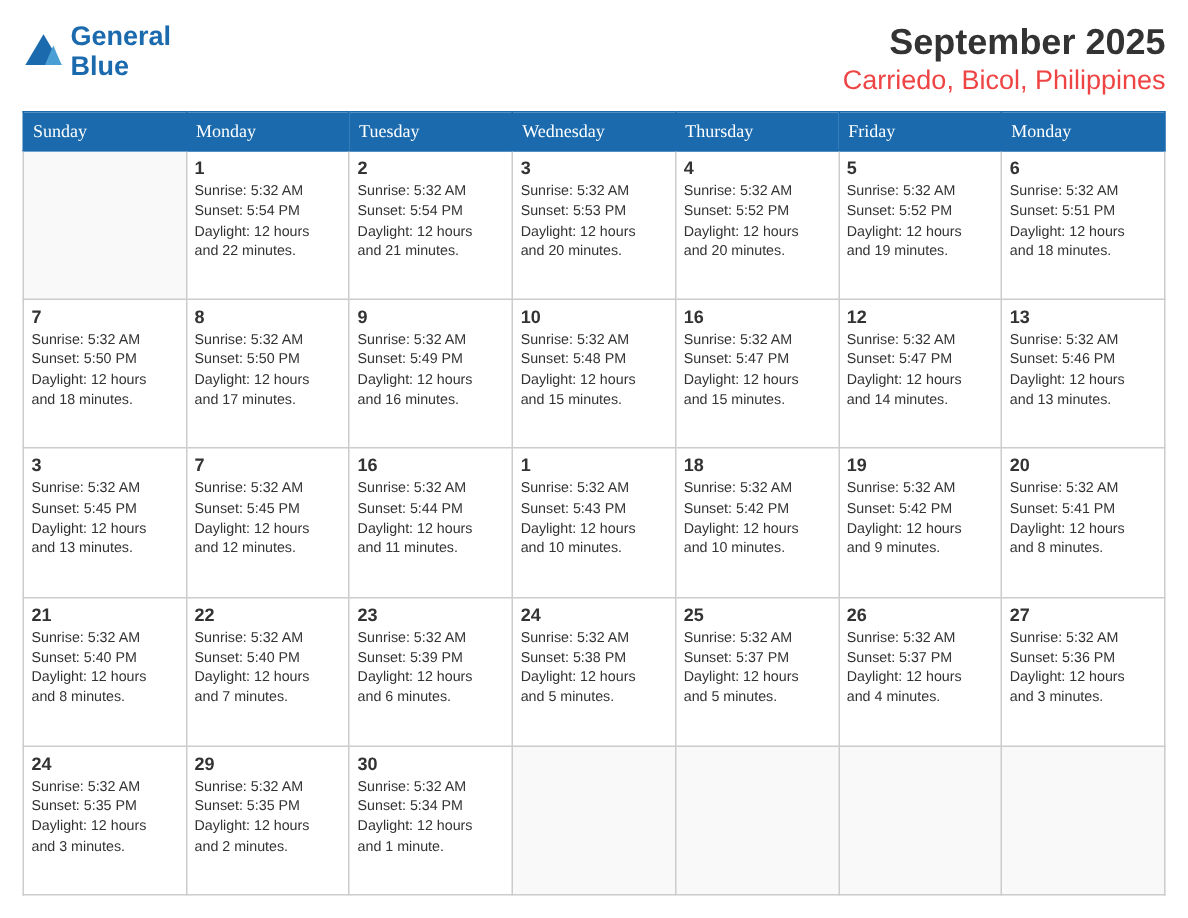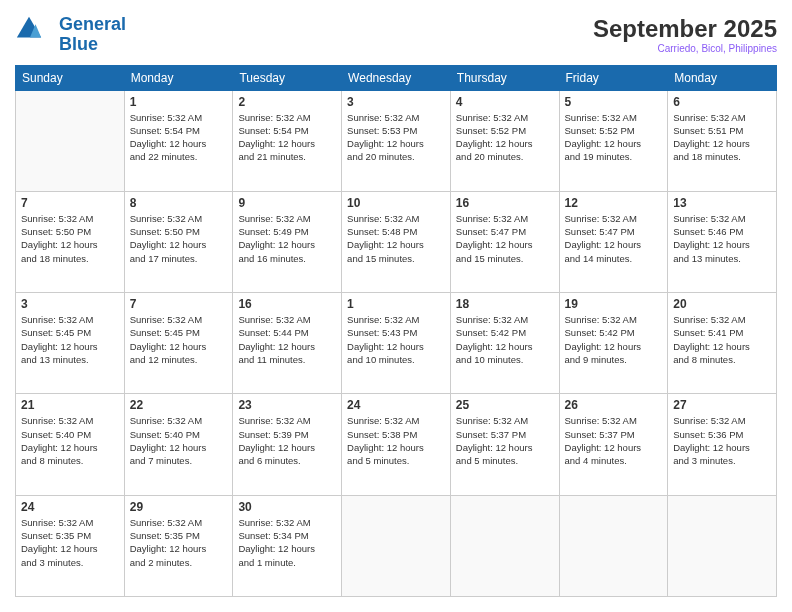--- a/index.html
+++ b/index.html
@@ -18,22 +18,22 @@
       flex-direction: column;
     }
     .header {
       display: flex;
       justify-content: space-between;
       align-items: flex-start;
       margin-bottom: 10px;
     }
     .logo {
       display: flex;
-      align-items: flex-start;
-      gap: 16px;
+      align-items: center;
+      gap: 4px;
     }
     .logo-text {
       font-size: 18px;
       font-weight: bold;
       color: #333;
       line-height: 1.1;
     }
     .logo-text span {
       color: #1a6aad;
     }
@@ -43,37 +43,38 @@
     }
     .title-area {
       text-align: right;
     }
     .month-title {
       font-size: 24px;
       font-weight: bold;
       color: #333;
     }
     .location {
-      font-size: 10px;
-      color: #8b5cf6;
+      font-size: 18px;
+      color: #ef4444;
     }
     .calendar {
       width: 100%;
       border-collapse: collapse;
       flex: 1;
       font-size: 10px;
     }
     .calendar th {
       background: #1a6aad;
       color: #fff;
       text-align: left;
       padding: 5px 6px;
       font-size: 12px;
       font-weight: normal;
       border: 1px solid #1a6aad;
+      font-family: Liberation Serif, serif;
     }
     .calendar td {
       border: 1px solid #ccc;
       vertical-align: top;
       padding: 4px 5px;
       width: 14.28%;
       height: 88px;
     }
     .day-num {
       font-size: 12px;

